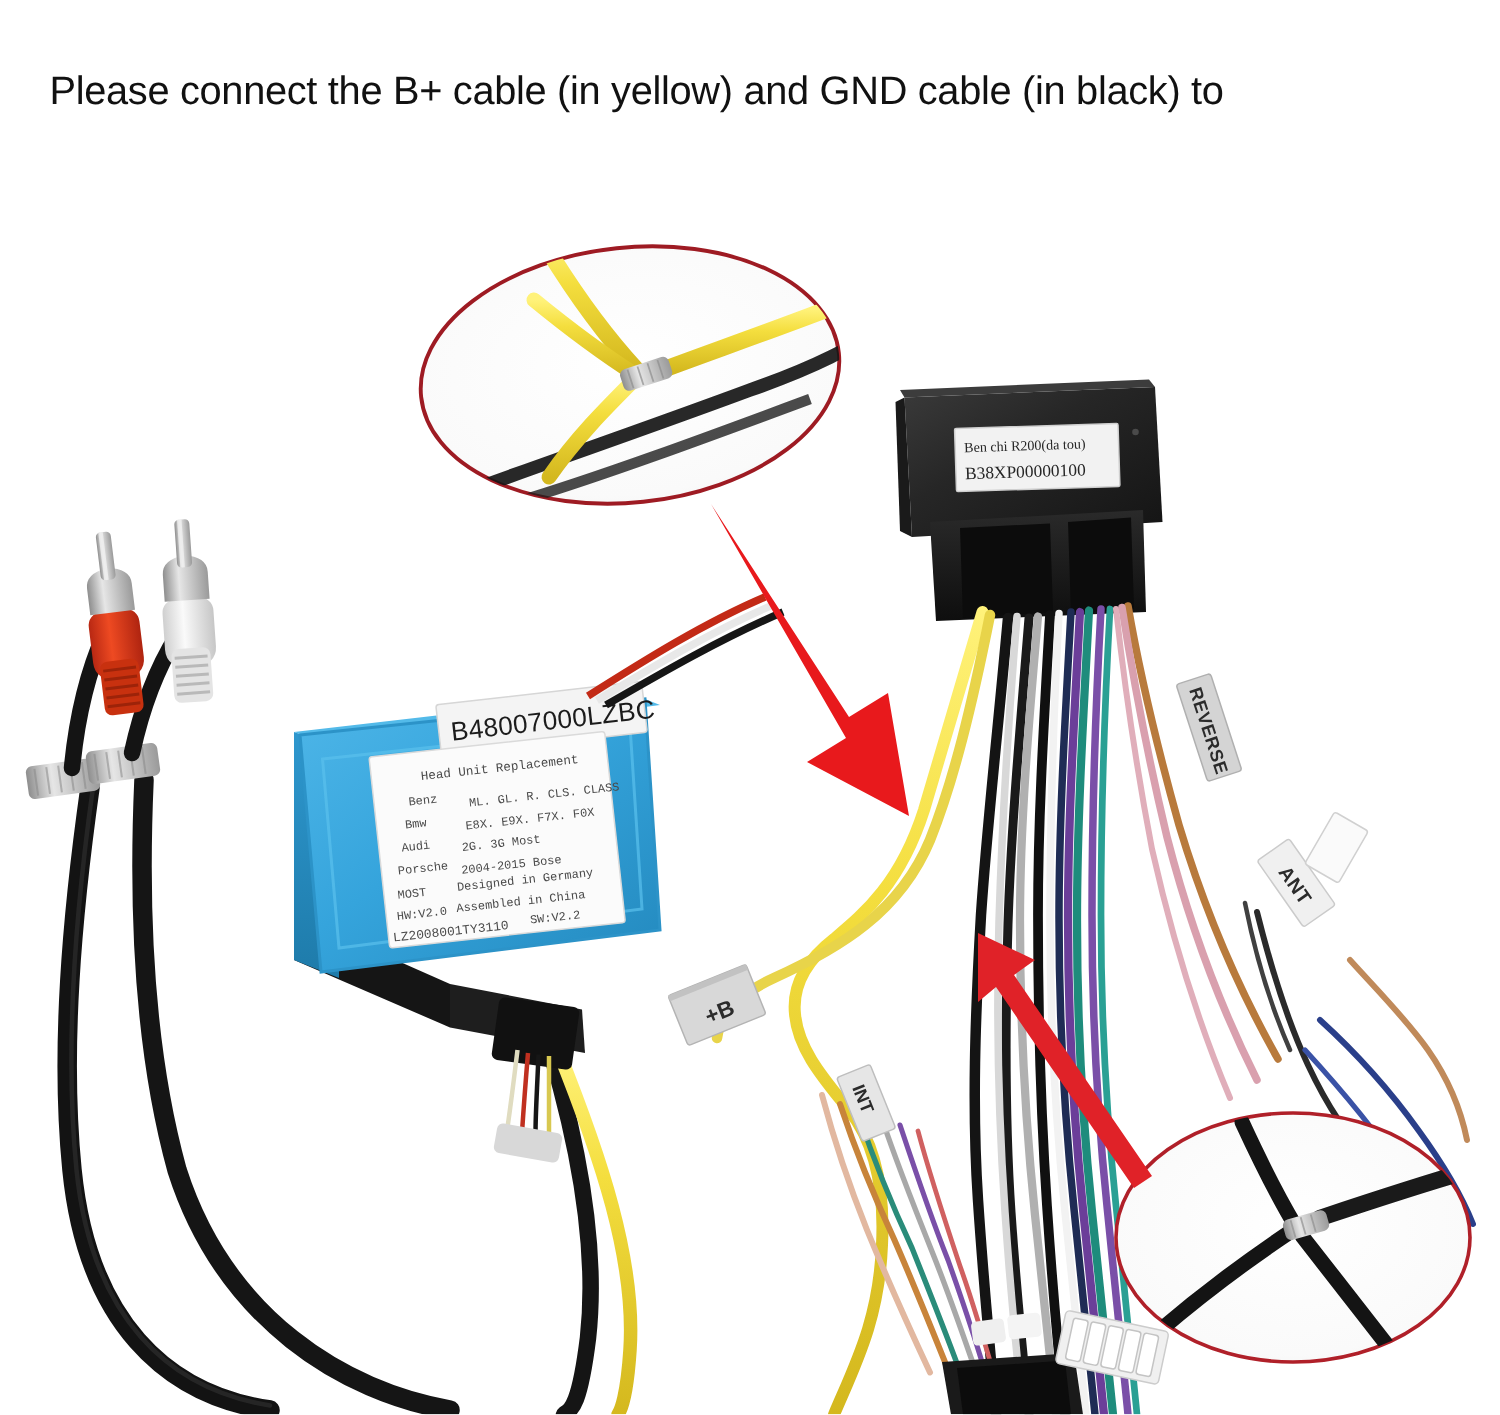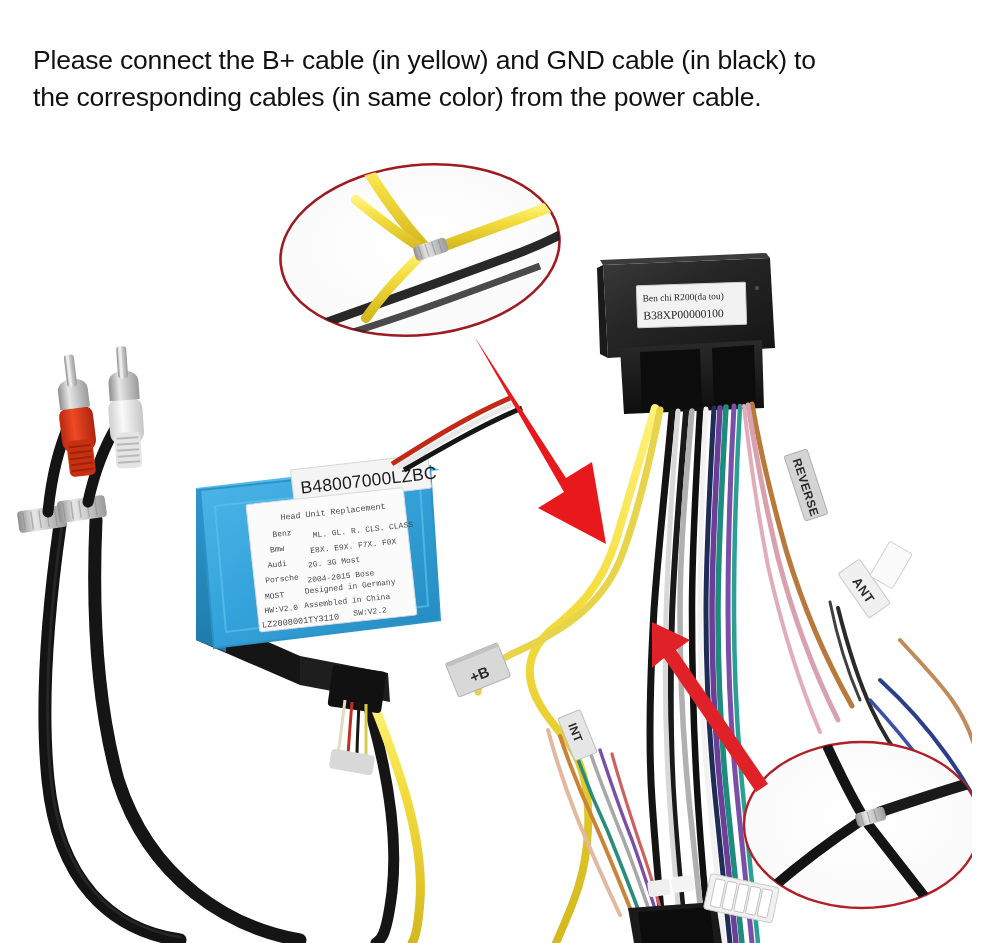--- a/index.html
+++ b/index.html
@@ -10,20 +10,21 @@
   }
   body {
     font-family: "Liberation Sans", sans-serif;
   }
   #page {
     position: relative;
     width: 972px;
     height: 943px;
     background: #ffffff;
     overflow: hidden;
+    padding-left: 14px;
   }
 
   
   .instruction {
     position: absolute;
     left: 33px;
     top: 42px;
     width: 940px;
     font-family: "Liberation Sans", sans-serif;
     font-size: 26.5px;
@@ -63,21 +64,20 @@
     fill: #262626;
   }
 </style>
 </head>
 <body>
 
 <div id="page">
 
   <div class="instruction">
     <span class="line">Please connect the B+ cable (in yellow) and GND cable (in black) to</span>
-    <span class="line">the corresponding cables (in same color) from the power cable.</span>
   </div>
 
   <div id="photo">
     <svg width="1000" height="803" viewBox="0 0 1000 803" xmlns="http://www.w3.org/2000/svg">
       <defs>
         <linearGradient id="gBlue" x1="0" y1="0" x2="1" y2="1">
           <stop offset="0%" stop-color="#4EB6E8"></stop>
           <stop offset="45%" stop-color="#35A4DC"></stop>
           <stop offset="100%" stop-color="#2389BE"></stop>
         </linearGradient>

